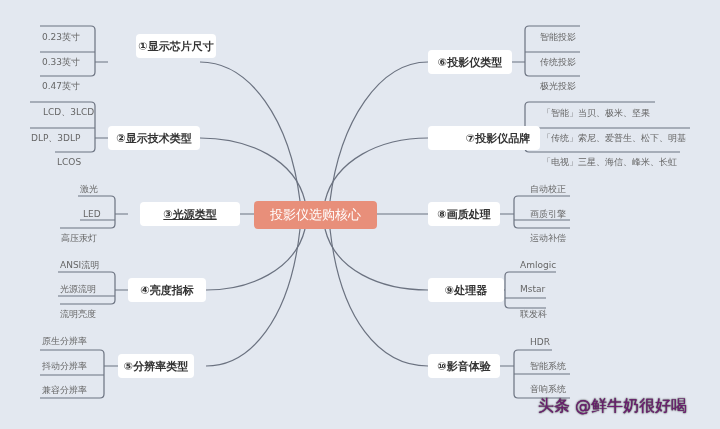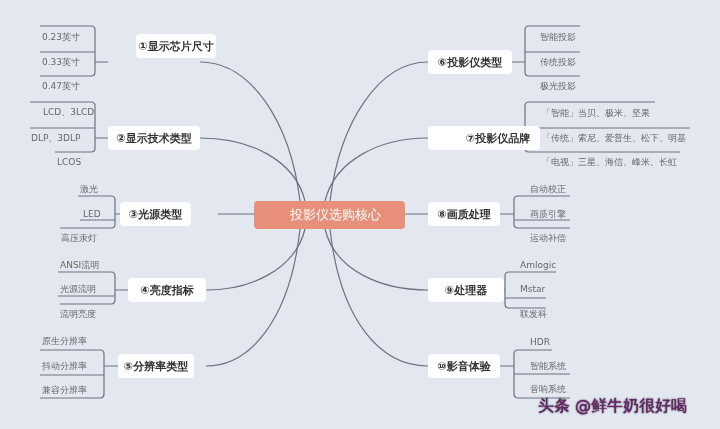--- a/index.html
+++ b/index.html
@@ -1,18 +1,18 @@
 <!DOCTYPE html>
 <html><head>
 <meta charset="utf-8">
 <style>
   html,body{margin:0;padding:0;}
   body{width:720px;height:429px;background:#e3e8f0;position:relative;overflow:hidden;font-family:"DejaVu Sans","Liberation Sans",sans-serif;}
   #lines{position:absolute;left:0;top:0;}
-  .root{position:absolute;left:254px;top:201px;width:139px;height:28px;background:#e88f7a;border-radius:4px;color:#fff;font-size:13px;display:flex;align-items:center;justify-content:center;padding-left:12px;}
+  .root{position:absolute;left:254px;top:201px;width:123px;height:28px;background:#e88f7a;border-radius:4px;color:#fff;font-size:13px;display:flex;align-items:center;justify-content:center;}
   .branch{position:absolute;height:24px;background:#fff;border-radius:4px;color:#333;font-size:11px;font-weight:bold;display:flex;align-items:center;justify-content:center;}
   .leaf{position:absolute;font-size:9px;color:#666;white-space:nowrap;line-height:12px;}
   .wm{position:absolute;left:538px;top:396px;font-size:16px;color:#701a75;text-shadow:0 0 2px #333,0 0 1px #333;white-space:nowrap;}
 </style>
 </head>
 <body>
 
 <svg id="lines" width="720" height="429">
   <g fill="none" stroke="#6b7280" stroke-width="1.2">
 
@@ -39,21 +39,21 @@
     <path d="M500,214 L514,214 M514,200 Q514,196 518,196 L570,196 M514,200 L514,224 Q514,228 518,228 L570,228 M514,220 L570,220"></path>
     <path d="M490,290 L505,290 M505,276 Q505,272 509,272 L556,272 M505,276 L505,304 Q505,308 509,308 L546,308 M505,298 L546,298"></path>
     <path d="M500,366 L514,366 M514,354 Q514,350 518,350 L552,350 M514,354 L514,394 Q514,398 518,398 L570,398 M514,374 L570,374"></path>
   </g>
 </svg>
 
 <div class="root">投影仪选购核心</div>
 
 <div class="branch" style="left:108px;top:34px;width:80px;margin-left:28px;">①显示芯片尺寸</div>
 <div class="branch" style="left:108px;top:126px;width:92px;">②显示技术类型</div>
-<div class="branch" style="left:120px;top:202px;width:71px;">③光源类型</div>
+<div class="branch" style="left:140px;top:202px;width:100px;text-decoration:underline;">③光源类型</div>
 <div class="branch" style="left:128px;top:278px;width:78px;">④亮度指标</div>
 <div class="branch" style="left:118px;top:354px;width:76px;">⑤分辨率类型</div>
 
 <div class="branch" style="left:428px;top:50px;width:84px;">⑥投影仪类型</div>
 <div class="branch" style="left:428px;top:126px;width:84px;padding-left:28px;">⑦投影仪品牌</div>
 <div class="branch" style="left:428px;top:202px;width:72px;">⑧画质处理</div>
 <div class="branch" style="left:428px;top:278px;width:76px;">⑨处理器</div>
 <div class="branch" style="left:428px;top:354px;width:72px;">⑩影音体验</div>
 
 <div class="leaf" style="left:42px;top:31px;">0.23英寸</div>

